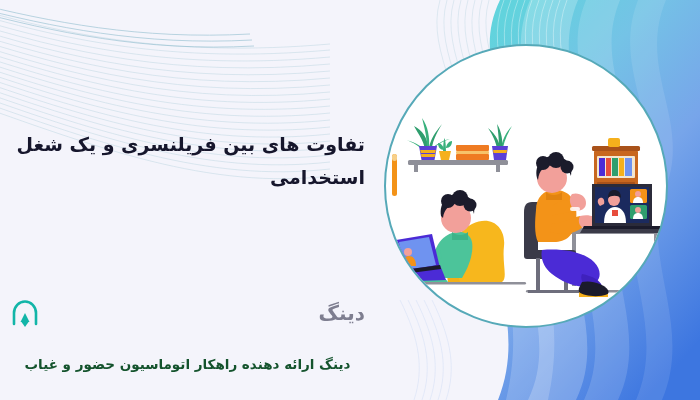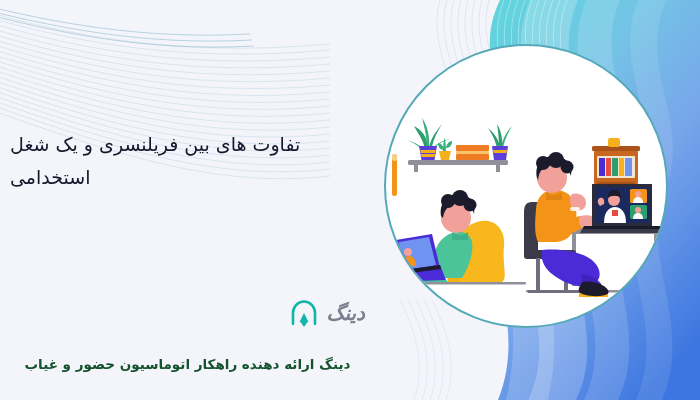--- a/index.html
+++ b/index.html
@@ -40,40 +40,39 @@
     border:2px solid #56a9b8;
     overflow:hidden;
   }
   .illus-svg { position:absolute; left:0; top:0; width:284px; height:284px; }
 
   
   .title {
     position:absolute;
     left:10px; top:128px;
     width:355px;
-    text-align:left;
+    text-align:right;
     direction:rtl;
     font-size:19px;
-    font-weight:normal;
+    font-weight:bold;
     line-height:1.75;
     color:#16162c;
     letter-spacing:0px;
   }
 
   .logo-row {
     position:absolute;
     left:10px; top:298px;
     width:355px;
     display:flex;
     flex-direction:row;
     align-items:center;
-    justify-content:flex-start;
+    justify-content:space-between;
     gap:8px;
     direction:rtl;
-    font-style:italic;
   }
   .logo-text {
     font-size:20px;
     font-weight:bold;
     color:#7e7e90;
     direction:rtl;
     line-height:1;
   }
   .logo-mark { width:30px; height:30px; display:block; }
 

